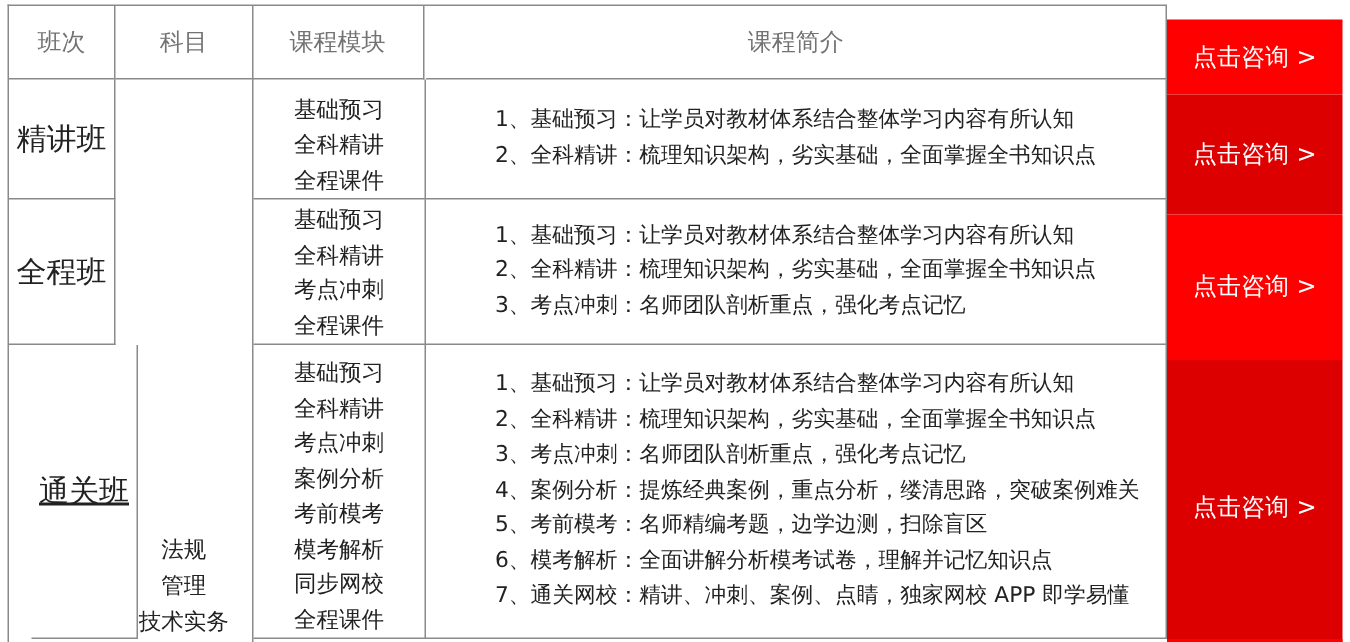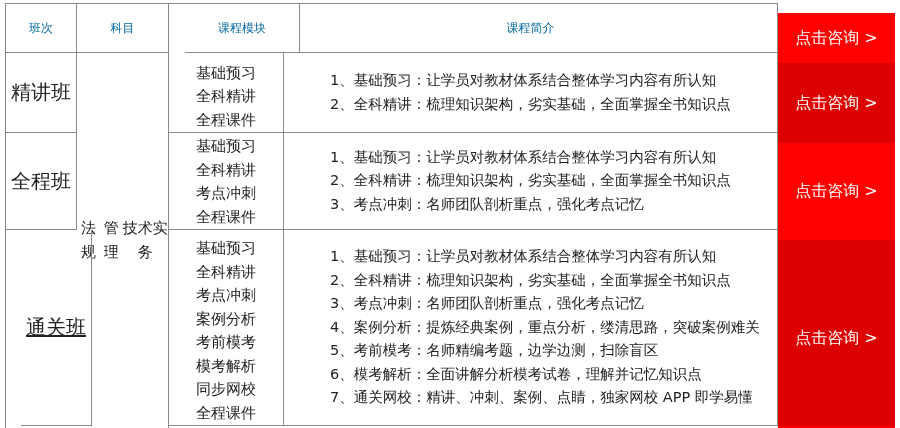--- a/index.html
+++ b/index.html
@@ -1,42 +1,42 @@
 <!DOCTYPE html>
 <html><head>
 <meta charset="utf-8">
 <style>
   html, body { margin: 0; padding: 0; background: #ffffff; }
   body { width: 900px; height: 428px; overflow: hidden; position: relative;
          font-family: "DejaVu Sans", "Liberation Sans", sans-serif; color: #222; }
   .tbl { position: absolute; left: 5px; top: 3px; }
   .cell { position: absolute; box-sizing: border-box; display: flex; align-items: center; justify-content: center; text-align: center; }
   .b { border-right: 1px solid #8a8a8a; border-bottom: 1px solid #8a8a8a; }
-  .hdr { font-size: 12px; color: #0369a1; }
+  .hdr { font-size: 16px; color: #737373; }
   .cls { font-size: 20px; }
   .mods { flex-direction: column; font-size: 15px; line-height: 23.5px; justify-content: flex-end; }
   .desc { justify-content: flex-start; text-align: left; padding-left: 10px; font-size: 14.5px; line-height: 23.5px; flex-direction: column; align-items: flex-start; }
   .desc span { display: block; white-space: nowrap; margin-left: 36px; }
   .cta { color: #ffffff; font-size: 16px; cursor: pointer; margin-top: 10px; }
-  .subj { flex-direction: row; font-size: 15px; line-height: 24px; justify-content: flex-end; padding-bottom: 2px; }
+  .subj { flex-direction: column; font-size: 15px; line-height: 24px; justify-content: flex-end; padding-bottom: 2px; }
   .subj span, .mods span { display: block; }
   .lineTop { position: absolute; height: 1px; background: #8a8a8a; }
   .lineLeft { position: absolute; width: 1px; background: #8a8a8a; }
 </style>
 </head>
 <body>
 
 <div class="tbl">
 
   <div class="lineTop" style="left:0;top:0;width:773px;"></div>
   <div class="lineLeft" style="left:0;top:0;height:425px;"></div>
 
   <div class="cell b hdr" style="left:1px;top:1px;width:71px;height:49px;">班次</div>
   <div class="cell b hdr" style="left:72px;top:1px;width:92px;height:49px;">科目</div>
-  <div class="cell b hdr" style="left:180px;top:1px;width:115px;height:49px;">课程模块</div>
+  <div class="cell b hdr" style="left:163px;top:1px;width:115px;height:49px;">课程模块</div>
   <div class="cell b hdr" style="left:279px;top:1px;width:494px;height:49px;">课程简介</div>
   <div class="cell cta" style="left:773px;top:0;width:117px;height:50px;background:#ff0000;">点击咨询 &gt;</div>
 
   <div class="cell subj" style="left:72px;top:50px;width:92px;height:375px;border-right:1px solid #8a8a8a;">
     <span>法规</span>
     <span>管理</span>
     <span>技术实务</span>
   </div>
 
   <div class="cell b cls" style="left:1px;top:50px;width:71px;height:80px;">精讲班</div>

